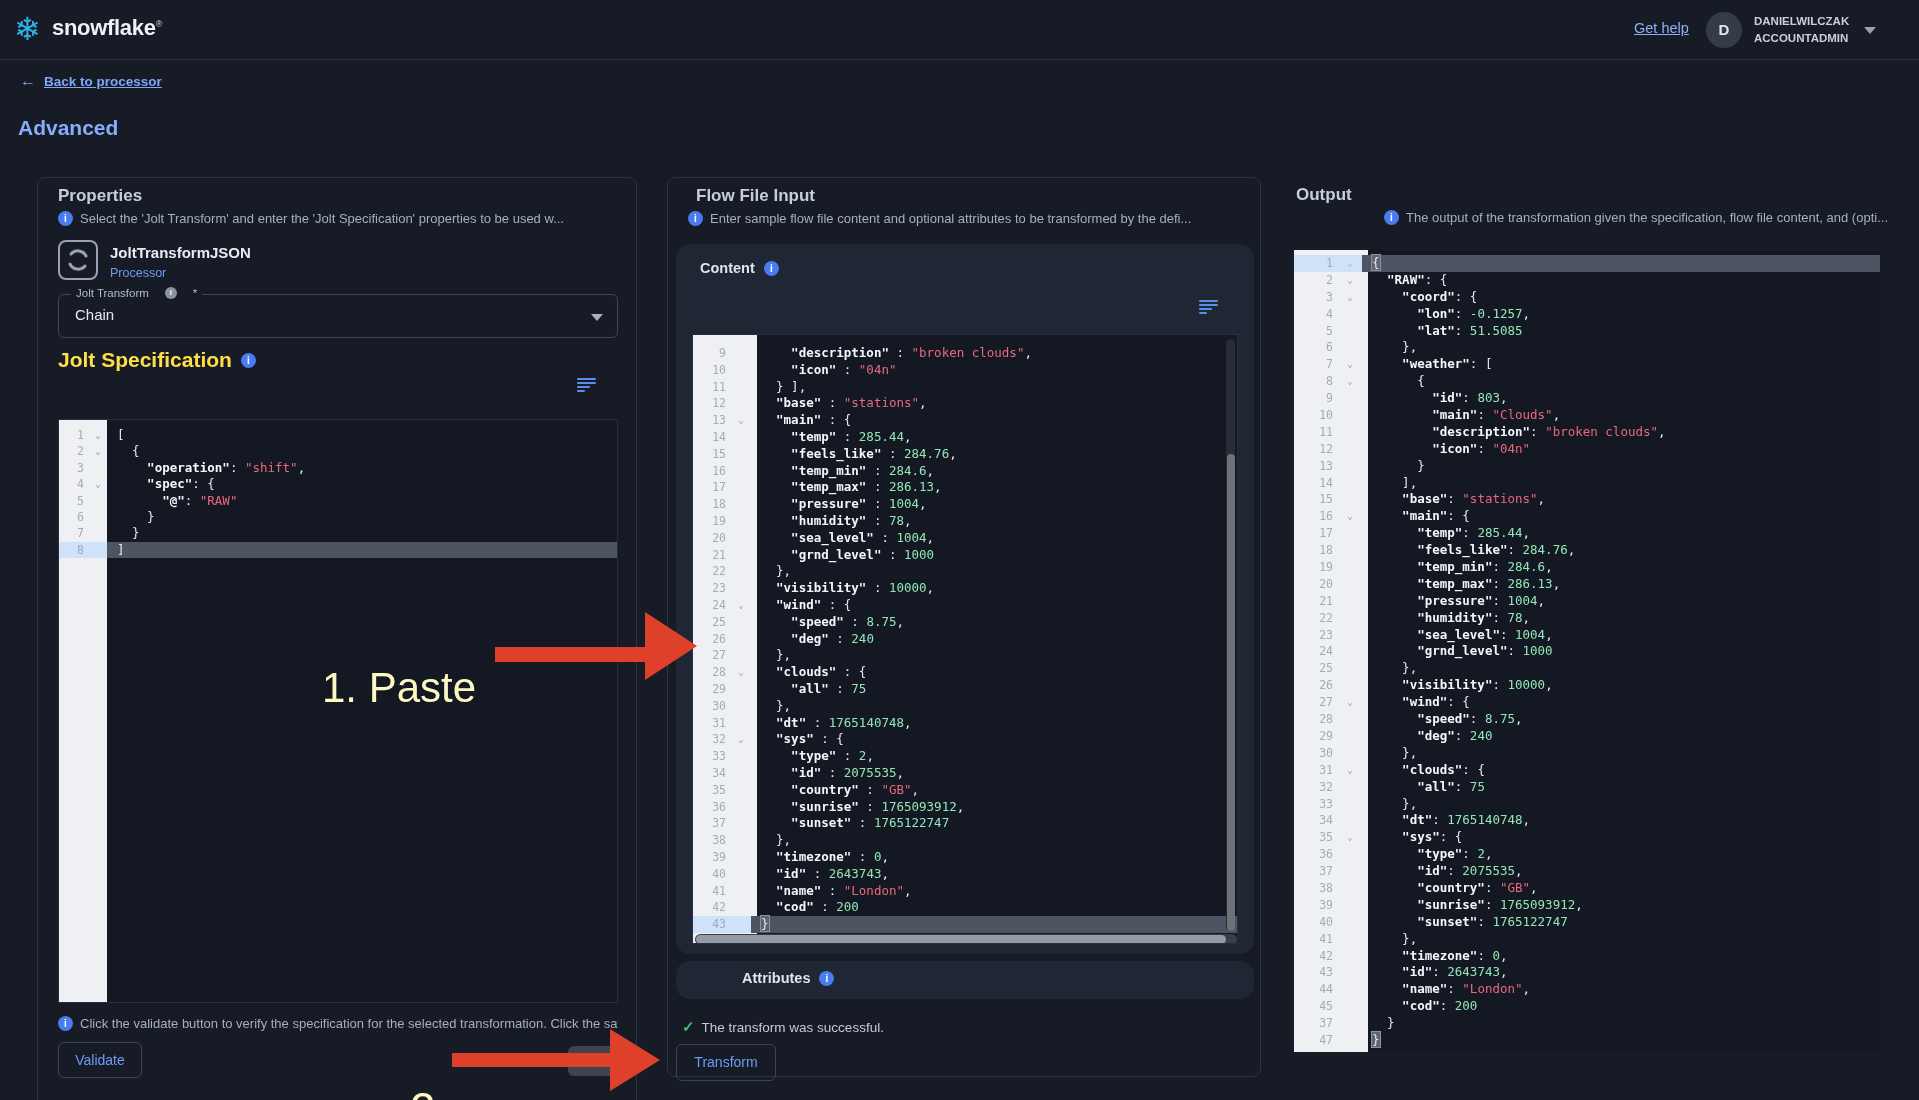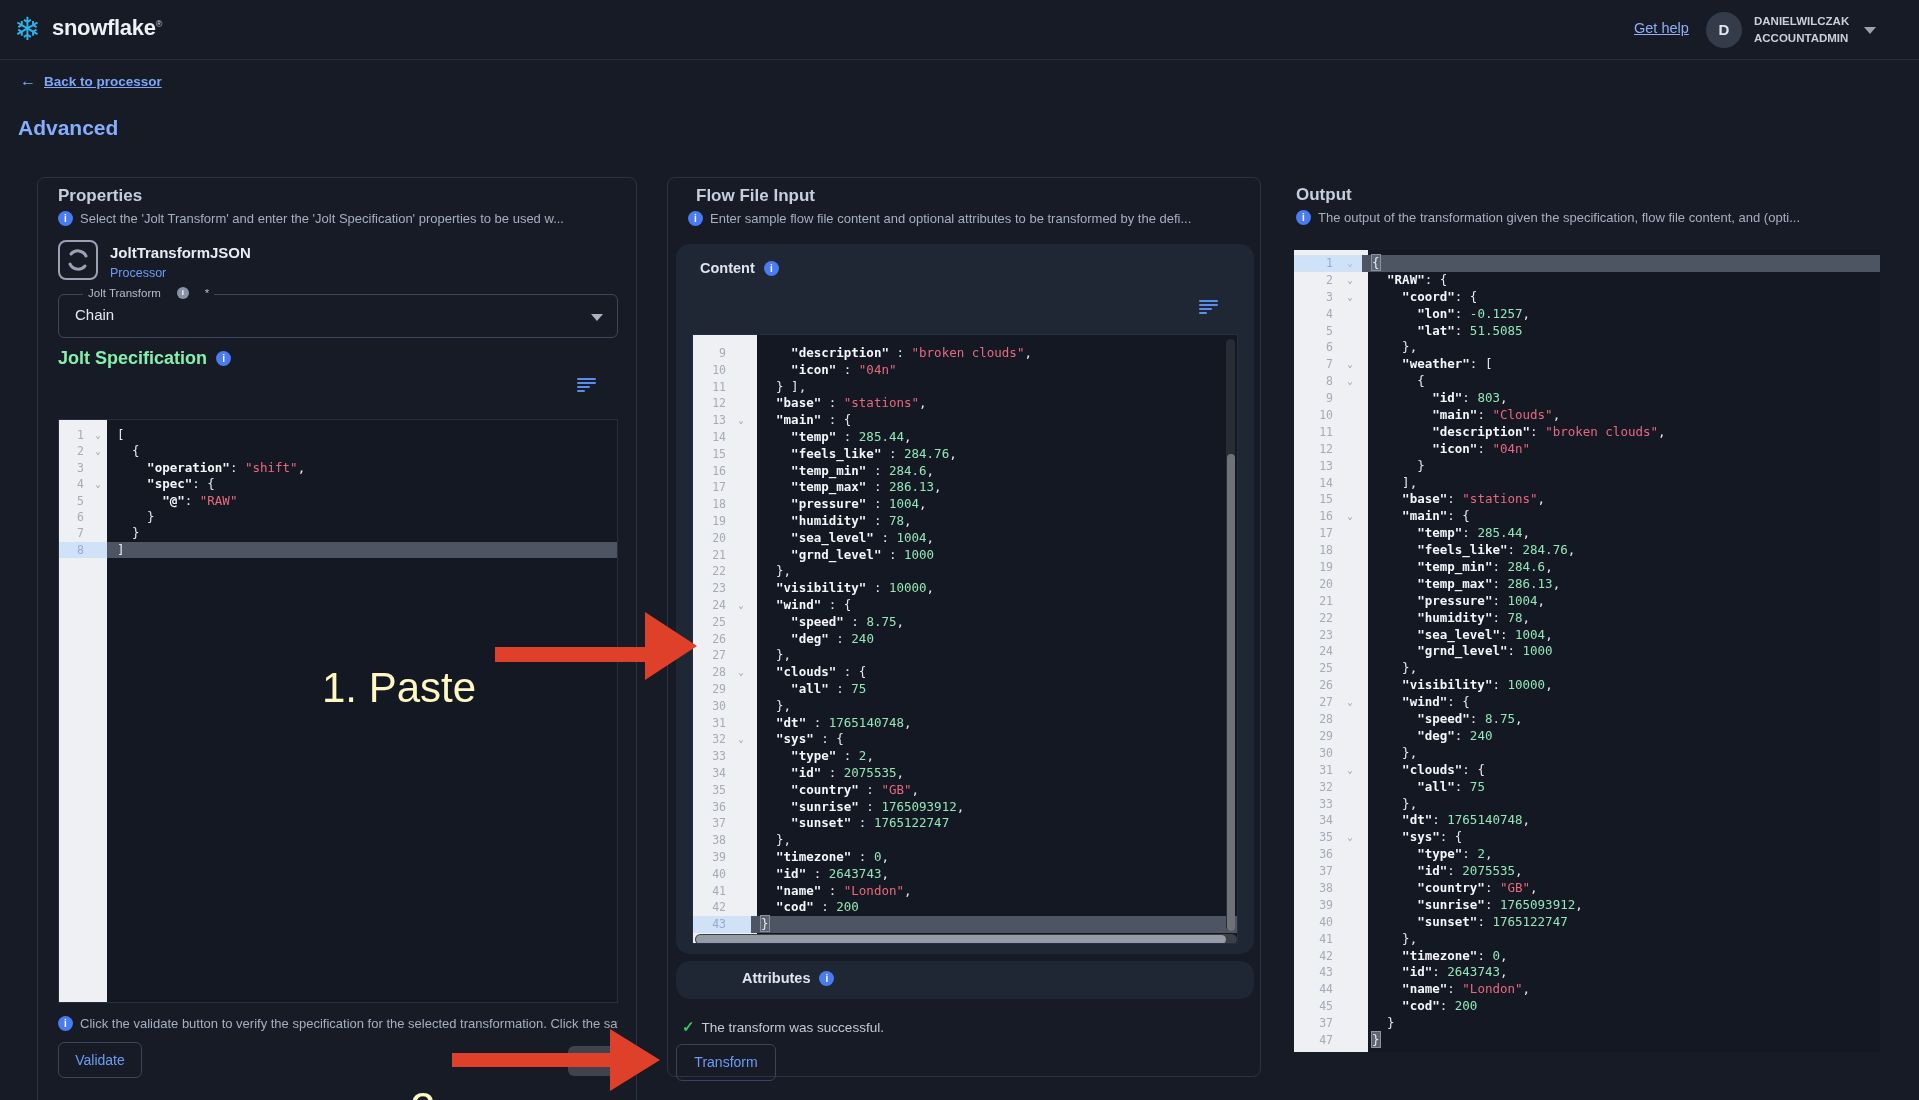--- a/index.html
+++ b/index.html
@@ -45,25 +45,25 @@
   .info-icon.gray{width:12px;height:12px;line-height:12px;font-size:8px;background:#8a93a5;flex-basis:12px;}
 
   
   .proc-icon{left:20px;top:62px;width:40px;height:40px;border:2px solid #99a1b3;border-radius:8px;}
   .proc-icon svg{position:absolute;left:5px;top:5px;}
   .proc-name{left:72px;top:66px;font-size:15px;font-weight:700;color:#e8ebf2;}
   .proc-link{left:72px;top:88px;font-size:12.5px;color:#6f9bf5;cursor:pointer;}
 
   
   .select{left:20px;top:116px;width:560px;height:44px;border:1px solid #3d475c;border-radius:6px;cursor:pointer;}
-  .select .legend{position:absolute;left:24px;top:-8px;background:#161b26;padding:0 5px;font-size:11.5px;color:#b3bccd;display:flex;align-items:flex-end;gap:16px;}
+  .select .legend{position:absolute;left:12px;top:-8px;background:#161b26;padding:0 5px;font-size:11.5px;color:#b3bccd;display:flex;align-items:flex-end;gap:16px;}
   .select .value{position:absolute;left:16px;top:11px;font-size:15px;color:#e3e8f0;}
   .select .tri-down{position:absolute;right:14px;top:19px;border-top-color:#aab2c2;}
 
-  .seclabel{font-size:18px;font-weight:700;color:#86efac;display:flex;align-items:center;gap:9px;}
+  .seclabel{font-size:21px;font-weight:700;color:#fde047;display:flex;align-items:center;gap:9px;}
 
   .fmt-icon{width:19px;height:15px;cursor:pointer;}
   .fmt-icon i{display:block;height:2px;margin-bottom:2px;background:#5b8def;border-radius:1px;}
   .fmt-icon i:nth-child(1){width:19px;}
   .fmt-icon i:nth-child(2){width:19px;}
   .fmt-icon i:nth-child(3){width:13px;}
   .fmt-icon i:nth-child(4){width:8px;}
 
   
   .editor{background:#131823;overflow:hidden;}
@@ -456,21 +456,21 @@
 
     <div class="abs inforow" style="left:14px;top:840px;">
       <span class="check"></span>
       <span class="successtext">The transform was successful.</span>
     </div>
     <div id="transform-btn" class="abs btn">Transform</div>
   </div>
 
   <div id="panel-output" class="abs">
     <div class="abs ptitle" style="left:2px;top:8px;">Output</div>
-    <div class="abs inforow nowrap" style="left:2px;top:33px;width:592px;">
+    <div class="abs inforow nowrap" style="left:2px;top:33px;width:592px;justify-content:flex-end;">
       <i class="info-icon"></i>
       <span class="pdesc nowrap">The output of the transformation given the specification, flow file content, and (opti...</span>
     </div>
     <div id="output-editor" class="abs editor">
       <div class="gutter-col"></div>
       <div class="rows" id="output-rows">
           <div class="crow active">
             <span class="ln">1</span>
             <span class="fold">⌄</span>
             <span class="code"><span class="bm">{</span></span>

